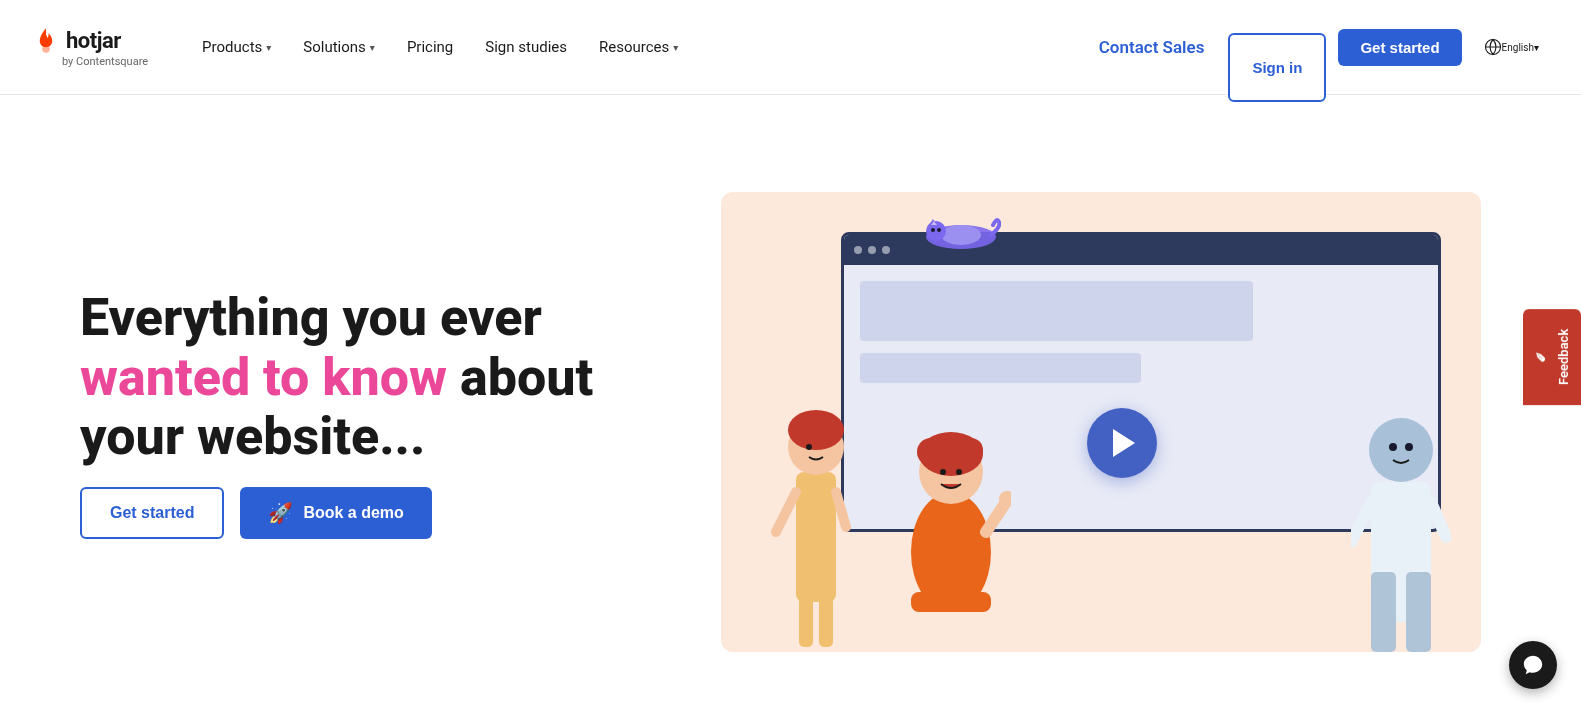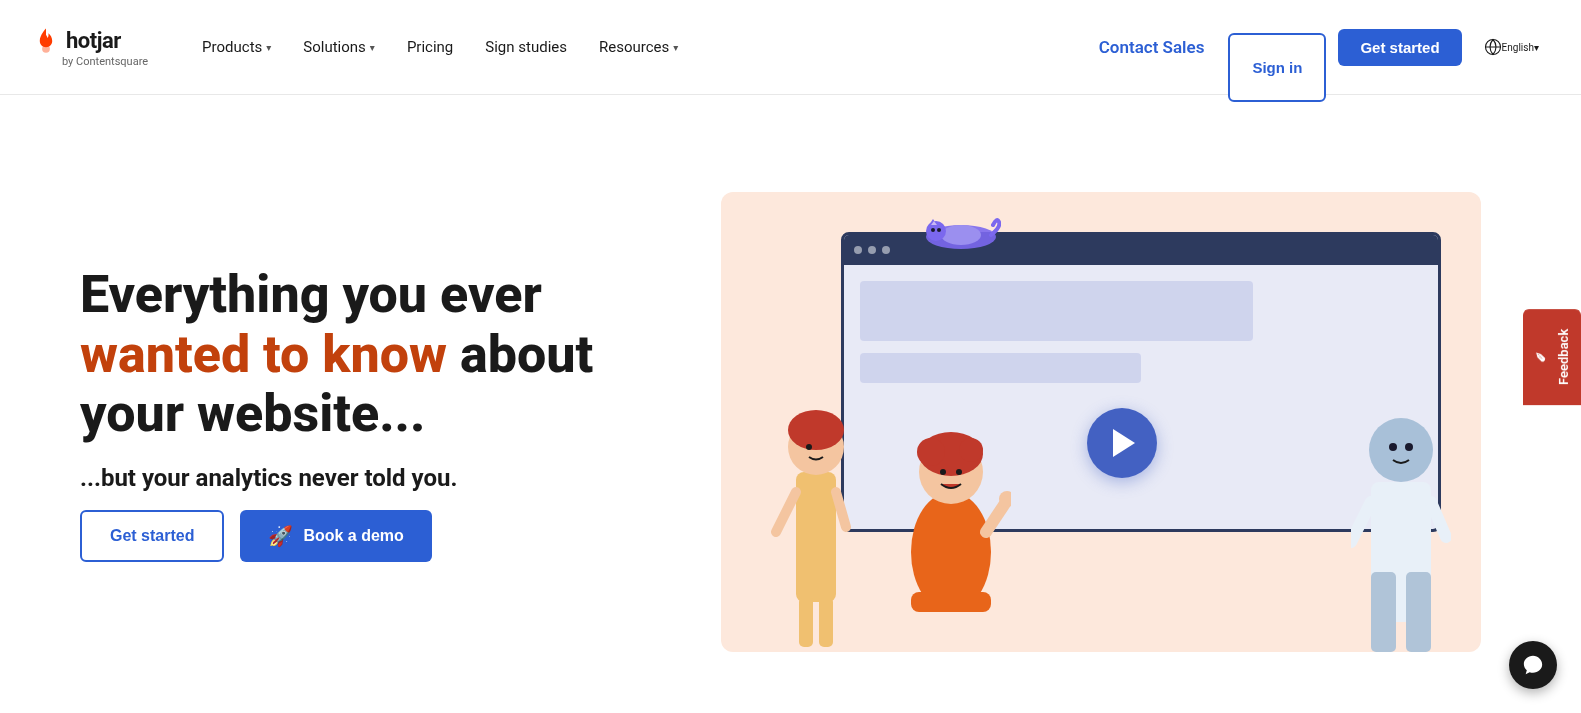--- a/index.html
+++ b/index.html
@@ -127,21 +127,21 @@
       max-width: 560px;
     }
     .hero-headline {
       font-size: 52px;
       font-weight: 800;
       color: #1a1a1a;
       line-height: 1.15;
       margin-bottom: 20px;
     }
     .hero-headline .highlight {
-      color: #c2410c;
+      color: #ec4899;
       margin-top: 32px;
     }
     .hero-subhead {
       font-size: 24px;
       font-weight: 700;
       color: #1a1a1a;
       margin-bottom: 18px;
     }
     .hero-desc {
       font-size: 16px;
@@ -398,21 +398,20 @@
       <span class="chevron">▾</span>
     </div>
   </div>
 </nav>
 
 <section class="hero">
   <div class="hero-left">
     <h1 class="hero-headline">
       <span>Everything you ever </span><span class="highlight">wanted to know</span><span> about your website...</span>
     </h1>
-    <p class="hero-subhead">...but your analytics never told you.</p>
     <div class="hero-buttons">
       <button class="btn-hero-outline">Get started</button>
       <button class="btn-hero-demo">
         <span class="rocket-icon">🚀</span>
         <span>Book a demo</span>
       </button>
     </div>
   </div>
 
   <div class="hero-right">

